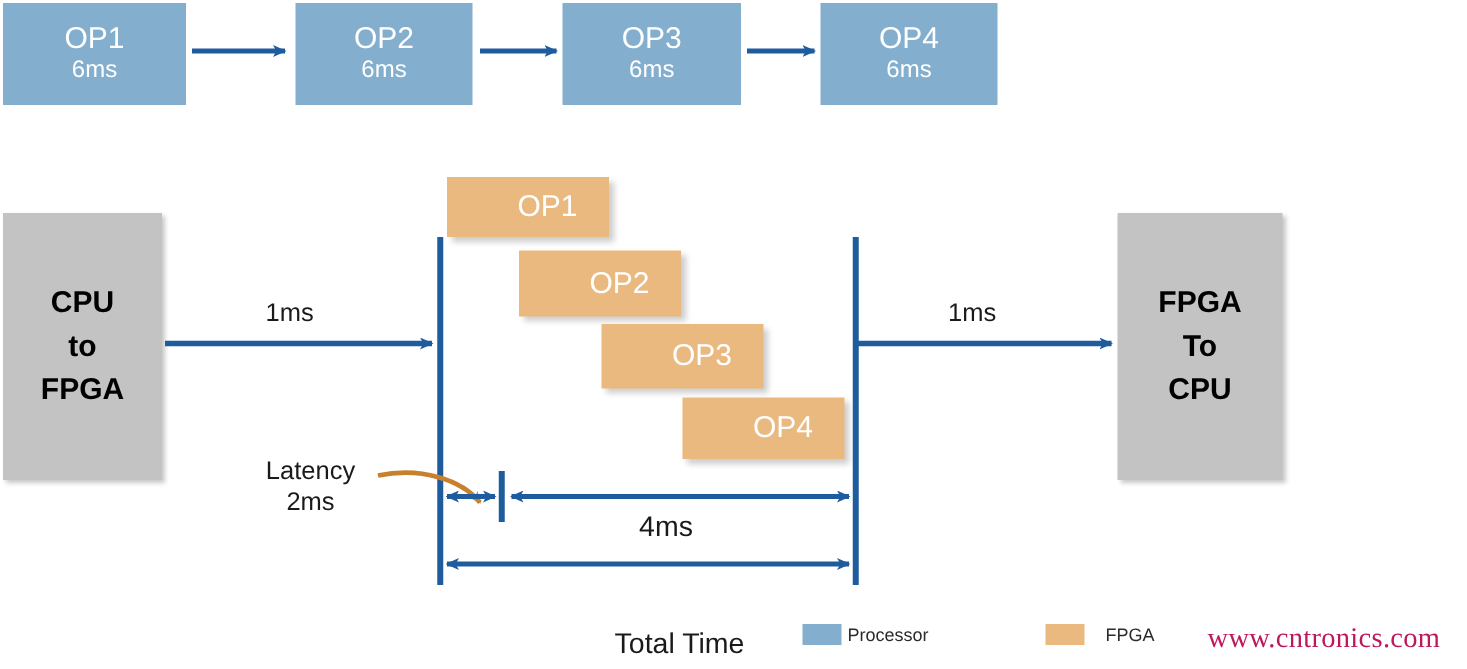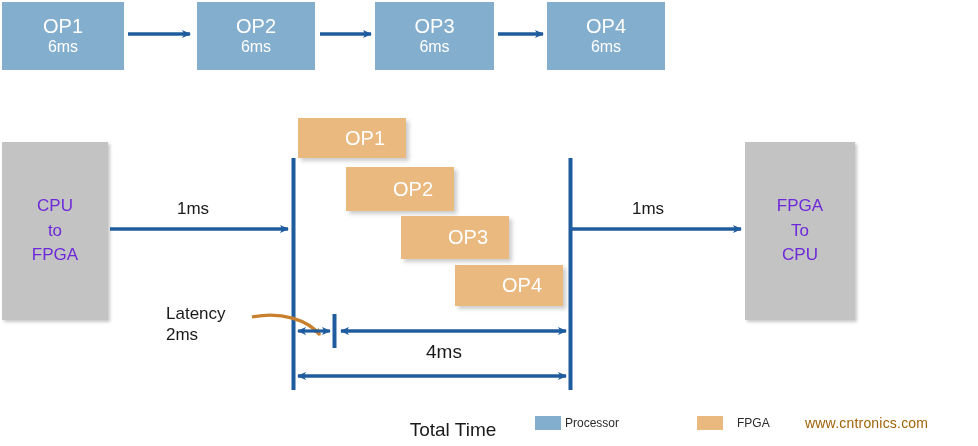--- a/index.html
+++ b/index.html
@@ -33,30 +33,31 @@
     box-sizing: border-box;
     text-align: center;
     line-height: 1.15;
   }
   .serial-box .op-name { font-size: 20px; }
   .serial-box .op-dur  { font-size: 16px; }
 
   
   .io-box {
     background: #c3c3c3;
-    color: #6d28d9;
+    color: #000000;
     display: flex;
     flex-direction: column;
     align-items: center;
     justify-content: center;
     box-sizing: border-box;
     text-align: center;
-    font-size: 17px;
+    font-size: 20px;
     line-height: 1.45;
     box-shadow: 2px 2px 3px rgba(0,0,0,0.22);
+    font-weight: bold;
   }
 
   
   .fpga-box {
     background: #eab980;
     color: #ffffff;
     display: flex;
     align-items: center;
     justify-content: center;
     box-sizing: border-box;
@@ -76,23 +77,24 @@
   .label-center { text-align: center; }
   .label-right { text-align: right; }
 
   
   .legend-swatch { width: 26px; height: 14px; }
   .legend-text {
     font-size: 12px;
     color: #2b2b2b;
   }
   .watermark {
-    font-size: 14px;
-    color: #a16207;
+    font-size: 19px;
+    color: #be185d;
     letter-spacing: 0.2px;
+    font-family: Liberation Serif, serif;
   }
 
   svg.overlay {
     position: absolute;
     left: 0; top: 0;
     width: 978px;
     height: 446px;
     pointer-events: none;
   }
 </style>
@@ -140,21 +142,21 @@
   <div class="abs fpga-box" style="left:346px; top:167px; width:108px; height:44px;">
     <span>OP2</span>
   </div>
   <div class="abs fpga-box" style="left:401px; top:216px; width:108px; height:43px;">
     <span>OP3</span>
   </div>
   <div class="abs fpga-box" style="left:455px; top:265px; width:108px; height:41px;">
     <span>OP4</span>
   </div>
 
-  <div class="abs label label-right" style="left:166px; top:303px; width:82px; white-space:pre; text-align:left;">Latency
+  <div class="abs label label-right" style="left:166px; top:303px; width:82px; white-space:pre; text-align:center;">Latency
 2ms</div>
 
   <div class="abs label label-total label-center" style="left:364px; top:340px; width:160px;">4ms</div>
 
   <div class="abs label label-total label-center" style="left:353px; top:384px; width:200px; white-space:pre;margin-top:34px;">Total Time
 6ms</div>
 
   <div class="abs" style="left:535px; top:416px; display:flex; align-items:flex-end; gap:4px;">
     <span class="legend-swatch" style="background:#83aecd;"></span>
     <span class="legend-text">Processor</span>

